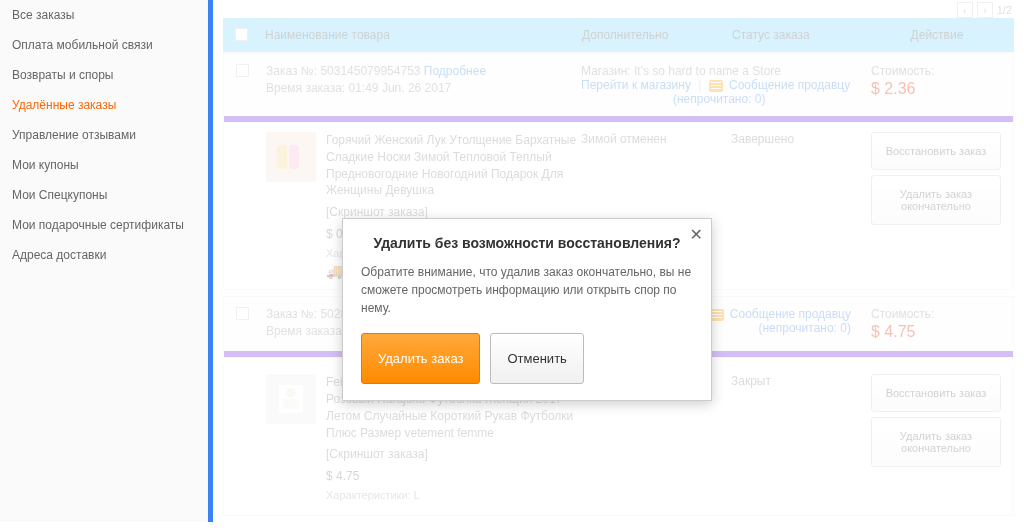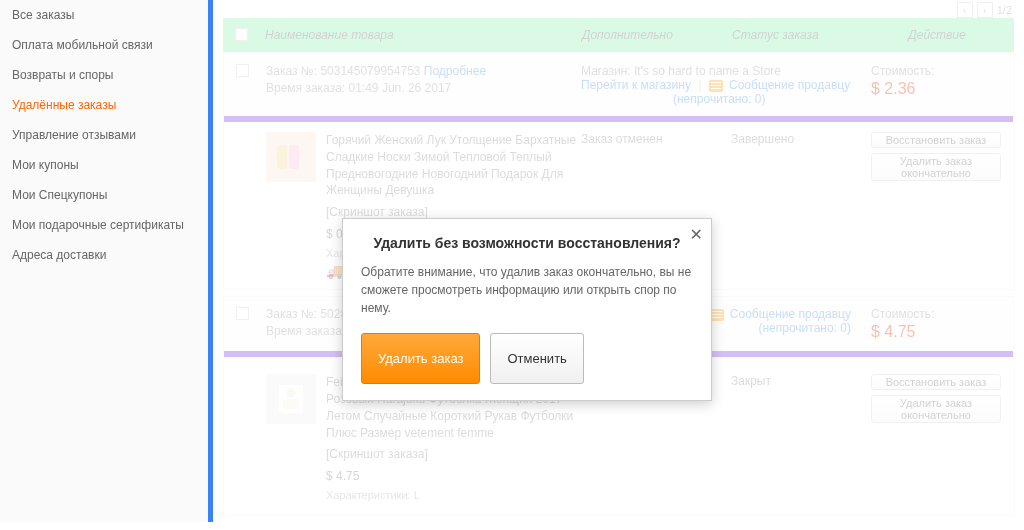--- a/index.html
+++ b/index.html
@@ -9,21 +9,21 @@
 .sidebar { width: 213px; background: #fafafa; border-right: 5px solid #3b82f6; padding: 0; }
 .sidebar-item { padding: 8px 12px; font-size: 12px; color: #666; cursor: pointer; }
 .sidebar-item.active { color: #f60; }
 .main { flex: 1; background: #fff; padding: 0; position: relative; }
 
 .overlay { position: absolute; inset: 0; background: rgba(255,255,255,0.7); z-index: 5; }
 
 .pager { position: absolute; right: 12px; top: 2px; font-size: 11px; color: #999; display: flex; align-items: center; gap: 4px; }
 .pager-btn { width: 16px; height: 16px; border: 1px solid #ccc; display: inline-flex; align-items: center; justify-content: center; font-size: 10px; color: #999; background: #fff; }
 
-.table-header { display: flex; padding: 10px 12px; border-bottom: 1px solid #eee; font-size: 12px; color: #666; background: #86efac; margin: 18px 10px 0; font-style: italic; }
+.table-header { display: flex; padding: 10px 12px; border-bottom: 1px solid #eee; font-size: 12px; color: #666; background: #7dd3fc; margin: 18px 10px 0; }
 .col-chk { width: 30px; display: flex; }
 .col-name { flex: 1; }
 .col-extra { width: 150px; }
 .col-status { width: 140px; }
 .col-action { width: 130px; text-align: center; }
 .chk { width: 13px; height: 13px; border: 1px solid #ccc; background: #fff; display: inline-block; }
 
 .order-group { border: 1px solid #eee; margin: 0 10px 6px; }
 .order-head { display: flex; padding: 10px 12px; background: #fafafa; font-size: 12px; border-bottom: 6px solid #6d28d9; }
 .order-head-left { flex: 1; }
@@ -43,21 +43,21 @@
 .thumb svg { width: 40px; height: 40px; }
 .prod { flex: 1; color: #999; }
 .prod-title { color: #888; margin-bottom: 6px; line-height: 1.4; }
 .prod-snap { color: #888; margin-bottom: 8px; }
 .prod-price { color: #777; margin-bottom: 6px; }
 .prod-char { color: #aaa; font-size: 11px; margin-bottom: 4px; }
 .prod-ic { color: #6cf; font-size: 14px; }
 .row-extra { width: 150px; color: #888; }
 .row-status { width: 140px; color: #888; }
 .row-actions { width: 130px; }
-.btn-sm { display: block; width: 100%; padding: 1px 4px; font-size: 11px; color: #666; background: linear-gradient(#fff,#f5f5f5); border: 1px solid #ccc; border-radius: 3px; margin-bottom: 5px; cursor: pointer; text-align: center; }
+.btn-sm { display: block; width: 100%; padding: 12px 4px; font-size: 11px; color: #666; background: linear-gradient(#fff,#f5f5f5); border: 1px solid #ccc; border-radius: 3px; margin-bottom: 5px; cursor: pointer; text-align: center; }
 
 .modal { position: absolute; left: 342px; top: 218px; width: 370px; background: #fff; border: 1px solid #ccc; box-shadow: 0 3px 12px rgba(0,0,0,0.2); z-index: 10; }
 .modal-close { position: absolute; right: 8px; top: 6px; font-size: 16px; color: #666; cursor: pointer; background: none; border: none; }
 .modal-body { padding: 16px 18px; }
 .modal-title { font-size: 14px; font-weight: bold; color: #333; margin-bottom: 12px; text-align: center; }
 .modal-text { font-size: 12px; color: #666; line-height: 1.5; margin-bottom: 16px; }
 .modal-btns { display: flex; gap: 10px; }
 .btn-primary { background: linear-gradient(#ffa93c,#ff8b00); color: #fff; border: 1px solid #e87800; padding: 6px 16px; font-size: 13px; border-radius: 3px; cursor: pointer; }
 .btn-default { background: linear-gradient(#fff,#f0f0f0); color: #333; border: 1px solid #bbb; padding: 17px 16px; font-size: 13px; border-radius: 3px; cursor: pointer; }
 </style>
@@ -141,21 +141,21 @@
               <rect x="18" y="8" width="10" height="24" rx="3" fill="#f7b9d4"></rect>
             </svg>
         </div>
         <div class="prod">
           <div class="prod-title">Горячий Женский Лук Утолщение Бархатные Сладкие Носки Зимой Тепловой Теплый Предновогодние Новогодний Подарок Для Женщины Девушка</div>
           <div class="prod-snap">[Скриншот заказа]</div>
           <div class="prod-price">$ 0.99</div>
           <div class="prod-char"><span>Характеристики:</span> <span></span></div>
           <div class="prod-ic">🚚</div>
         </div>
-        <div class="row-extra">Заказ отменен</div>
+        <div class="row-extra">Зимой отменен</div>
         <div class="row-status">Завершено</div>
         <div class="row-actions">
           <button class="btn-sm">Восстановить заказ</button>
           <button class="btn-sm">Удалить заказ окончательно</button>
         </div>
       </div>
     </div>
 
     <div class="order-group">
       <div class="order-head">

